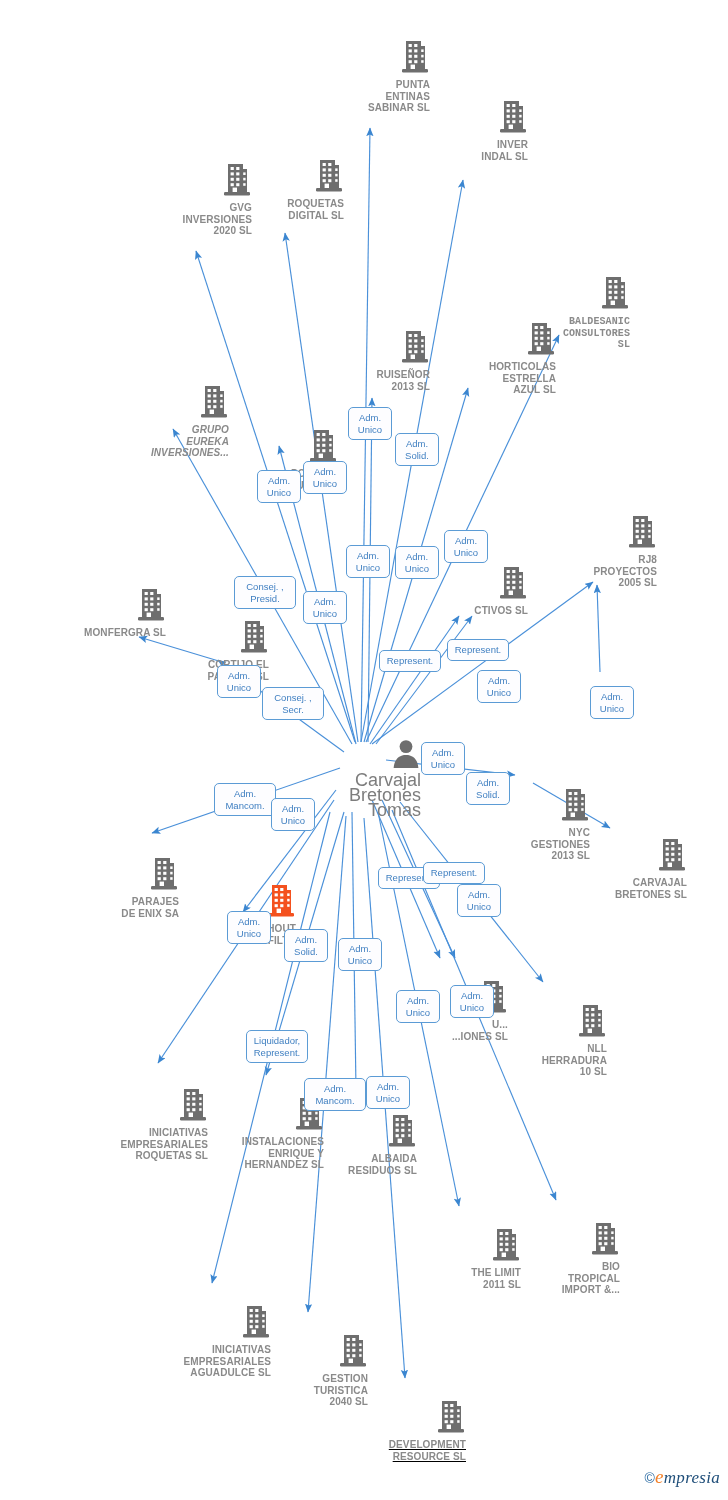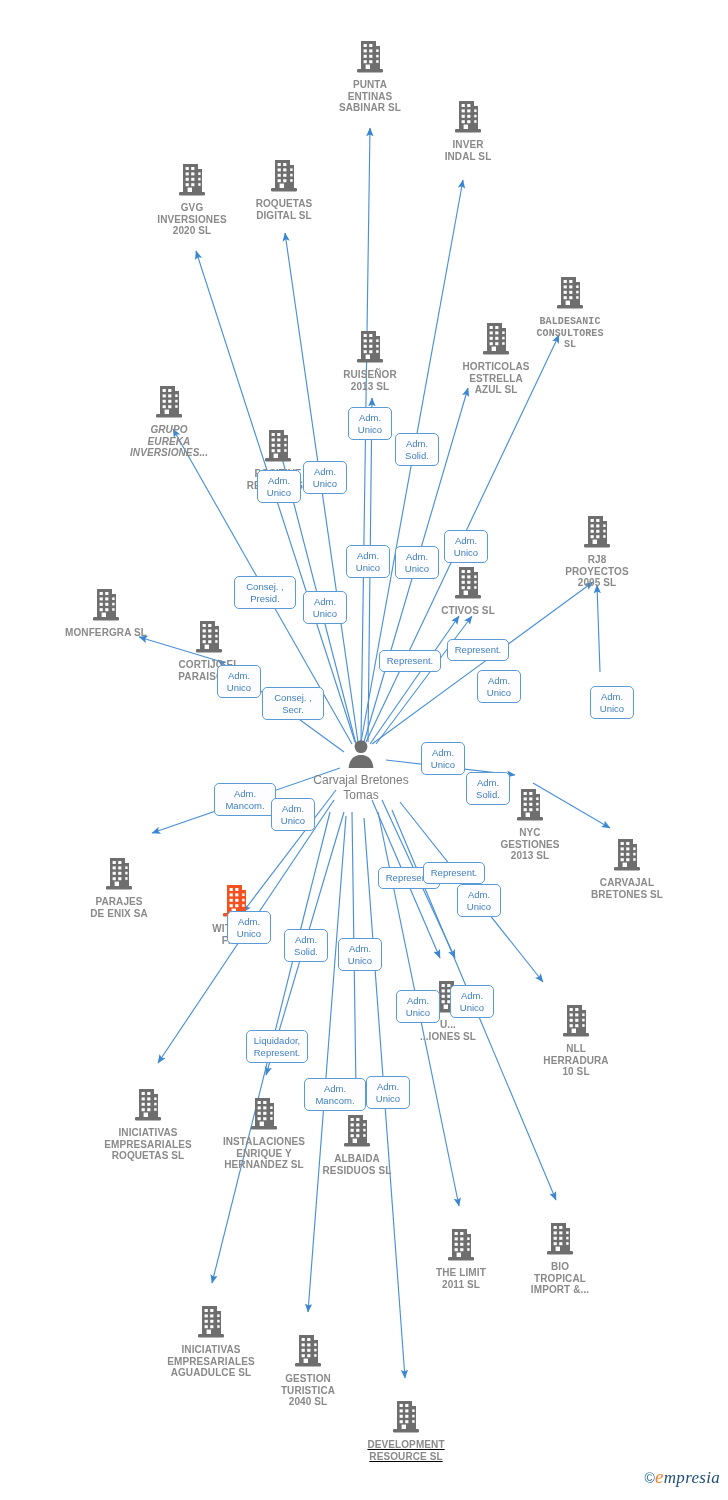--- a/index.html
+++ b/index.html
@@ -18,21 +18,21 @@
     position:absolute;
     left:0; top:0;
     width:728px; height:1500px;
     pointer-events:none;
   }
   
   .node{
     position:absolute;
     width:120px;
     margin-left:-60px;
-    text-align:center;
+    text-align:right;
     line-height:1;
   }
   .node .glyph{
     display:block;
     line-height:1;
     color:#6e6e6e;
   }
   .node.person .glyph{ color:#6e6e6e; }
   .node.highlight .glyph{ color:#f4511e; }
   .node .label{
@@ -40,21 +40,21 @@
     margin-top:2px;
     font-size:10px;
     font-weight:bold;
     color:#8a8a8a;
     letter-spacing:.1px;
     line-height:11.5px;
     white-space:pre-line;
   }
   .node.person .label{
     font-weight:normal;
-    font-size:12px;
+    font-size:18px;
     line-height:15px;
     color:#7d7d7d;
     letter-spacing:0;
   }
   
   .bldg{ width:30px; height:34px; display:inline-block; }
   .person-ico{ width:30px; height:30px; display:inline-block; }
 
   
   .badge{
@@ -527,21 +527,21 @@
   <rect x="8.6" y="20.2" width="3.2" height="3" fill="#fff"></rect>
   <rect x="14.2" y="20.2" width="3.2" height="3" fill="#fff"></rect>
   <rect x="21.2" y="9.4" width="2.4" height="2.6" fill="#fff"></rect>
   <rect x="21.2" y="14.8" width="2.4" height="2.6" fill="#fff"></rect>
   <rect x="21.2" y="20.2" width="2.4" height="2.6" fill="#fff"></rect>
   <rect x="10.6" y="24.6" width="4.4" height="4.4" fill="#fff"></rect>
 </svg></span>
         <span class="label">U...
 ...IONES SL</span>
       </div>
-      <div class="node" style="left: 576px; top: 1004px;">
+      <div class="node" style="left: 547px; top: 1004px;">
         <span class="glyph">
 <svg class="bldg" viewBox="0 0 30 34" xmlns="http://www.w3.org/2000/svg" aria-hidden="true">
   <rect x="6" y="1" width="15" height="28" fill="#6e6e6e"></rect>
   <rect x="19" y="6" width="6" height="23" fill="#6e6e6e"></rect>
   <rect x="2" y="29" width="26" height="3.4" rx="1.2" fill="#6e6e6e"></rect>
   <rect x="8.6" y="4" width="3.2" height="3" fill="#fff"></rect>
   <rect x="14.2" y="4" width="3.2" height="3" fill="#fff"></rect>
   <rect x="8.6" y="9.4" width="3.2" height="3" fill="#fff"></rect>
   <rect x="14.2" y="9.4" width="3.2" height="3" fill="#fff"></rect>
   <rect x="8.6" y="14.8" width="3.2" height="3" fill="#fff"></rect>

